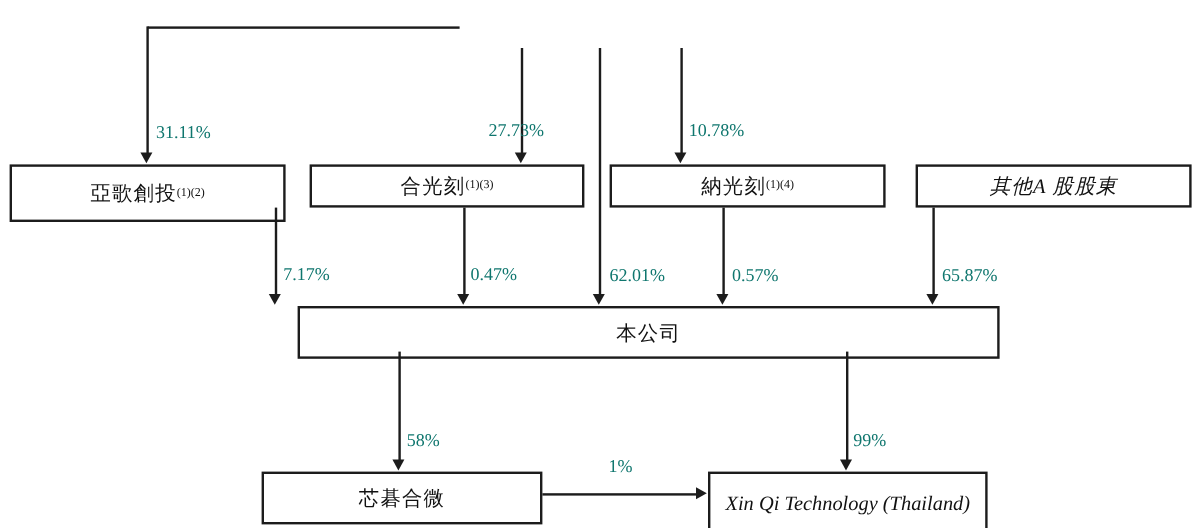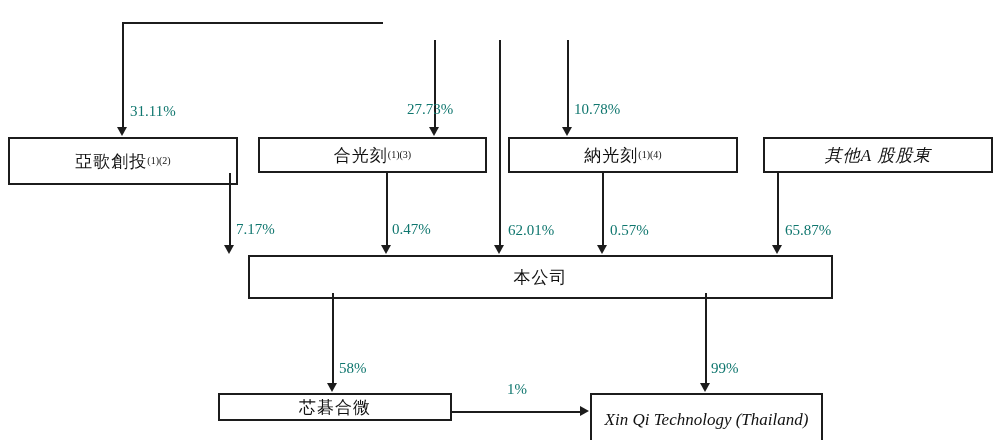--- a/index.html
+++ b/index.html
@@ -73,21 +73,21 @@
   </div>
 
   <div class="node" style="left:763px;top:137px;width:230px;height:36px;font-style:italic;">
     <span>其他A 股股東</span>
   </div>
 
   <div class="node" style="left:208px;top:255px;width:585px;height:44px;margin-left:40px;">
     <span>本公司</span>
   </div>
 
-  <div class="node" style="left:218px;top:393px;width:234px;height:28px;">
+  <div class="node" style="left:218px;top:393px;width:234px;height:44px;">
     <span>芯碁合微</span>
   </div>
 
   <div class="node" style="left:590px;top:393px;width:233px;height:53px;letter-spacing:0;font-style:italic;">
     <span>Xin Qi Technology (Thailand)</span>
   </div>
 
   <div class="hline" style="left:123px;top:22px;width:260px;"></div>
   <div class="vline" style="left:122px;top:22px;height:106px;"></div>
   <div class="arrow-down" style="left:117px;top:127px;"></div>

